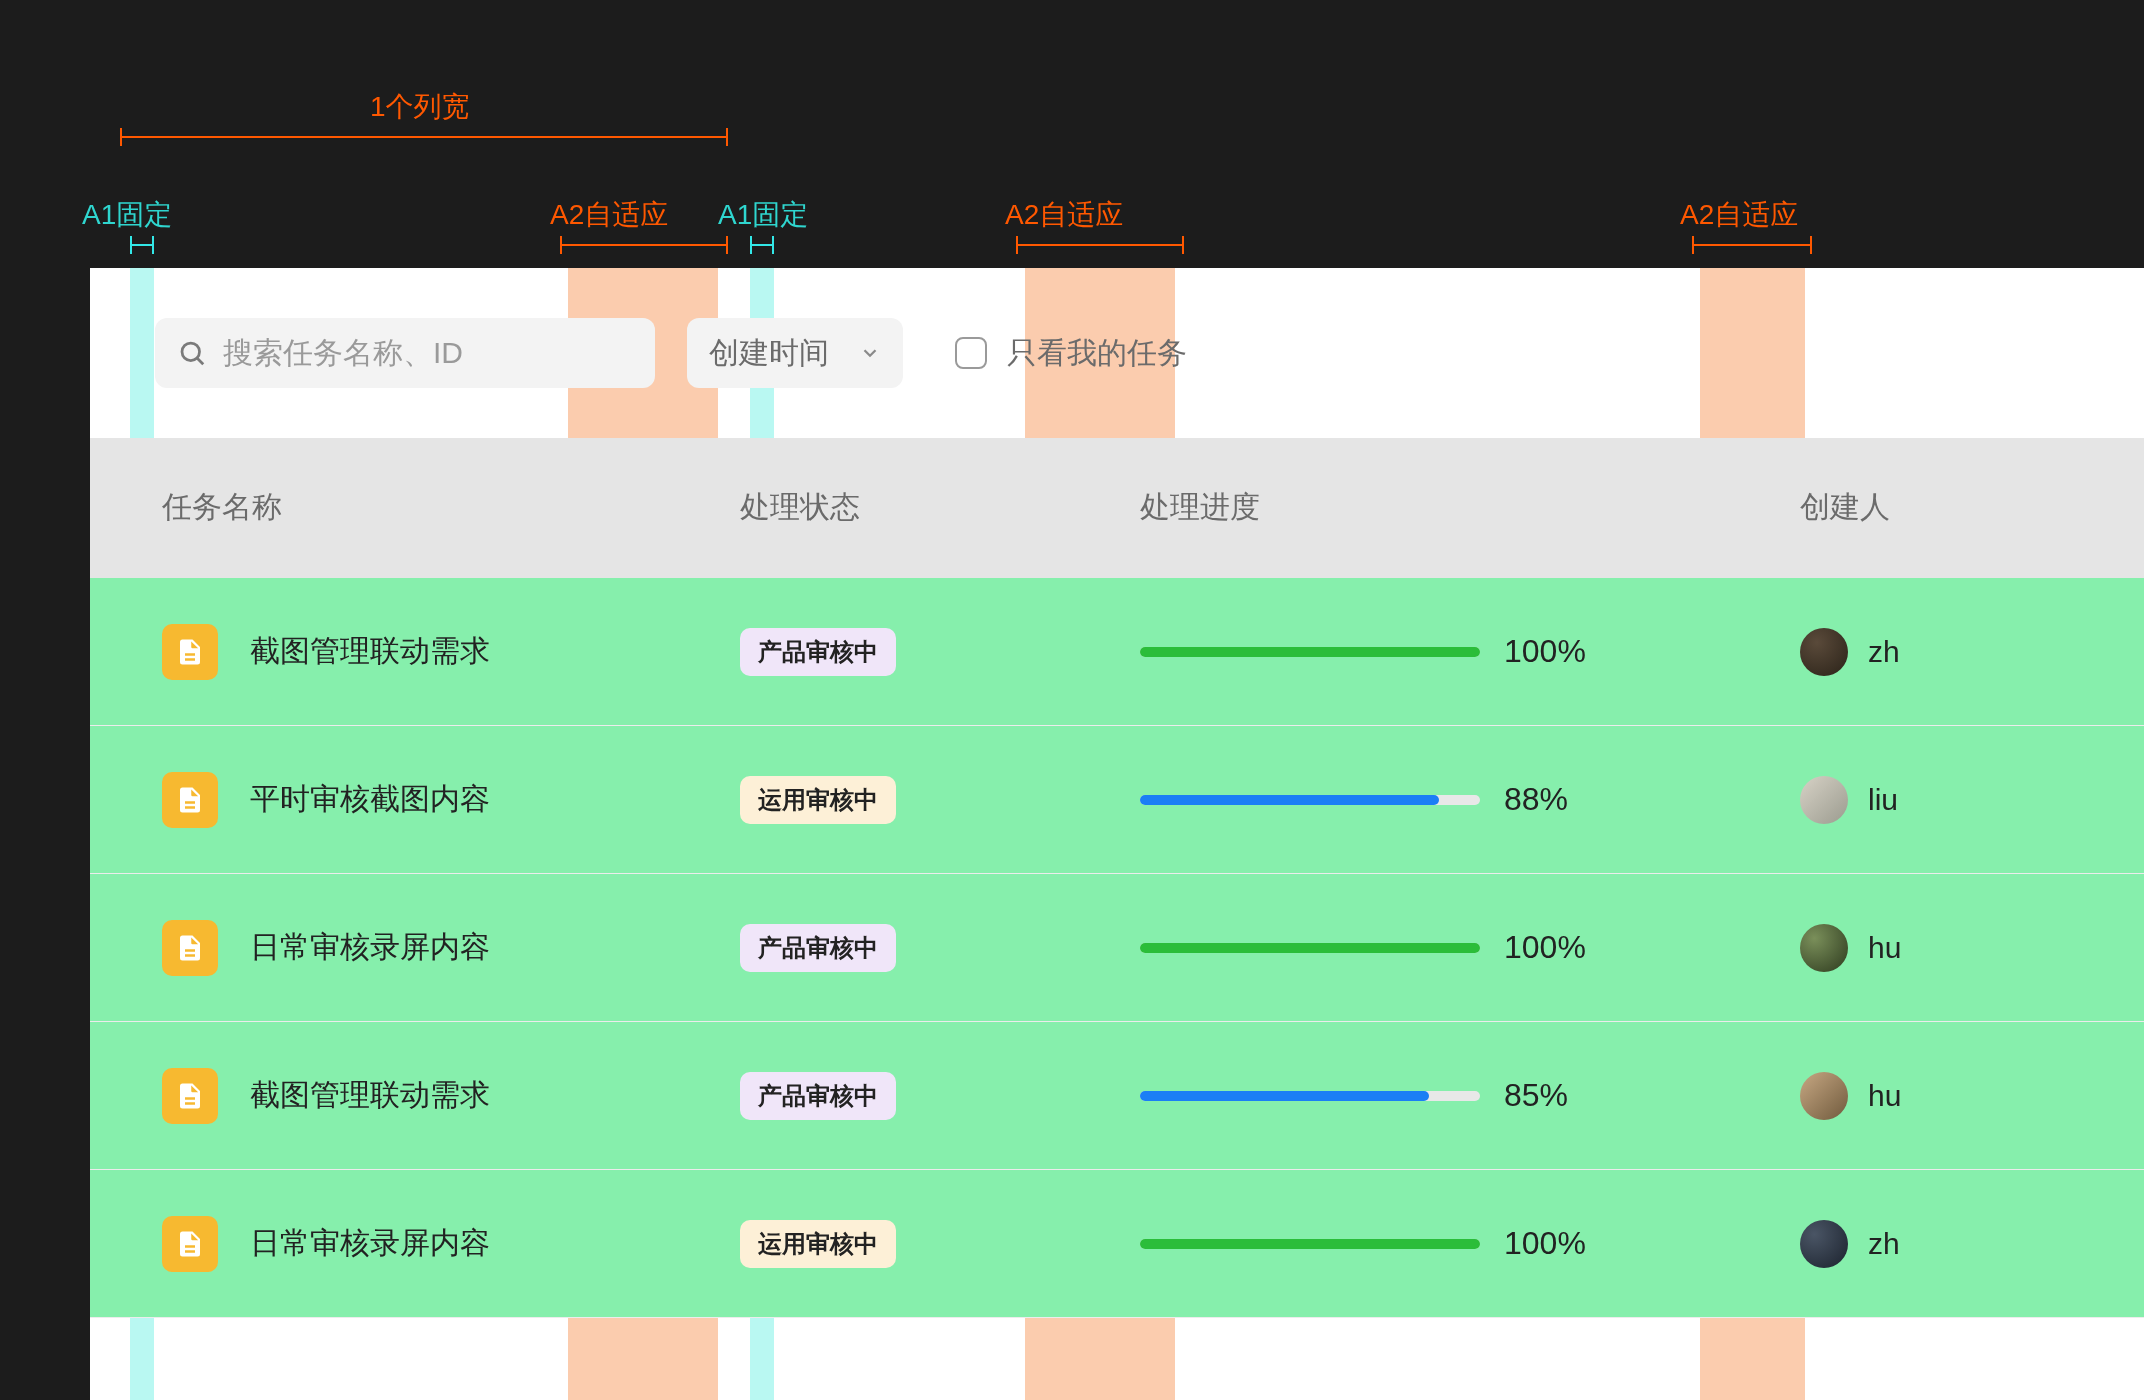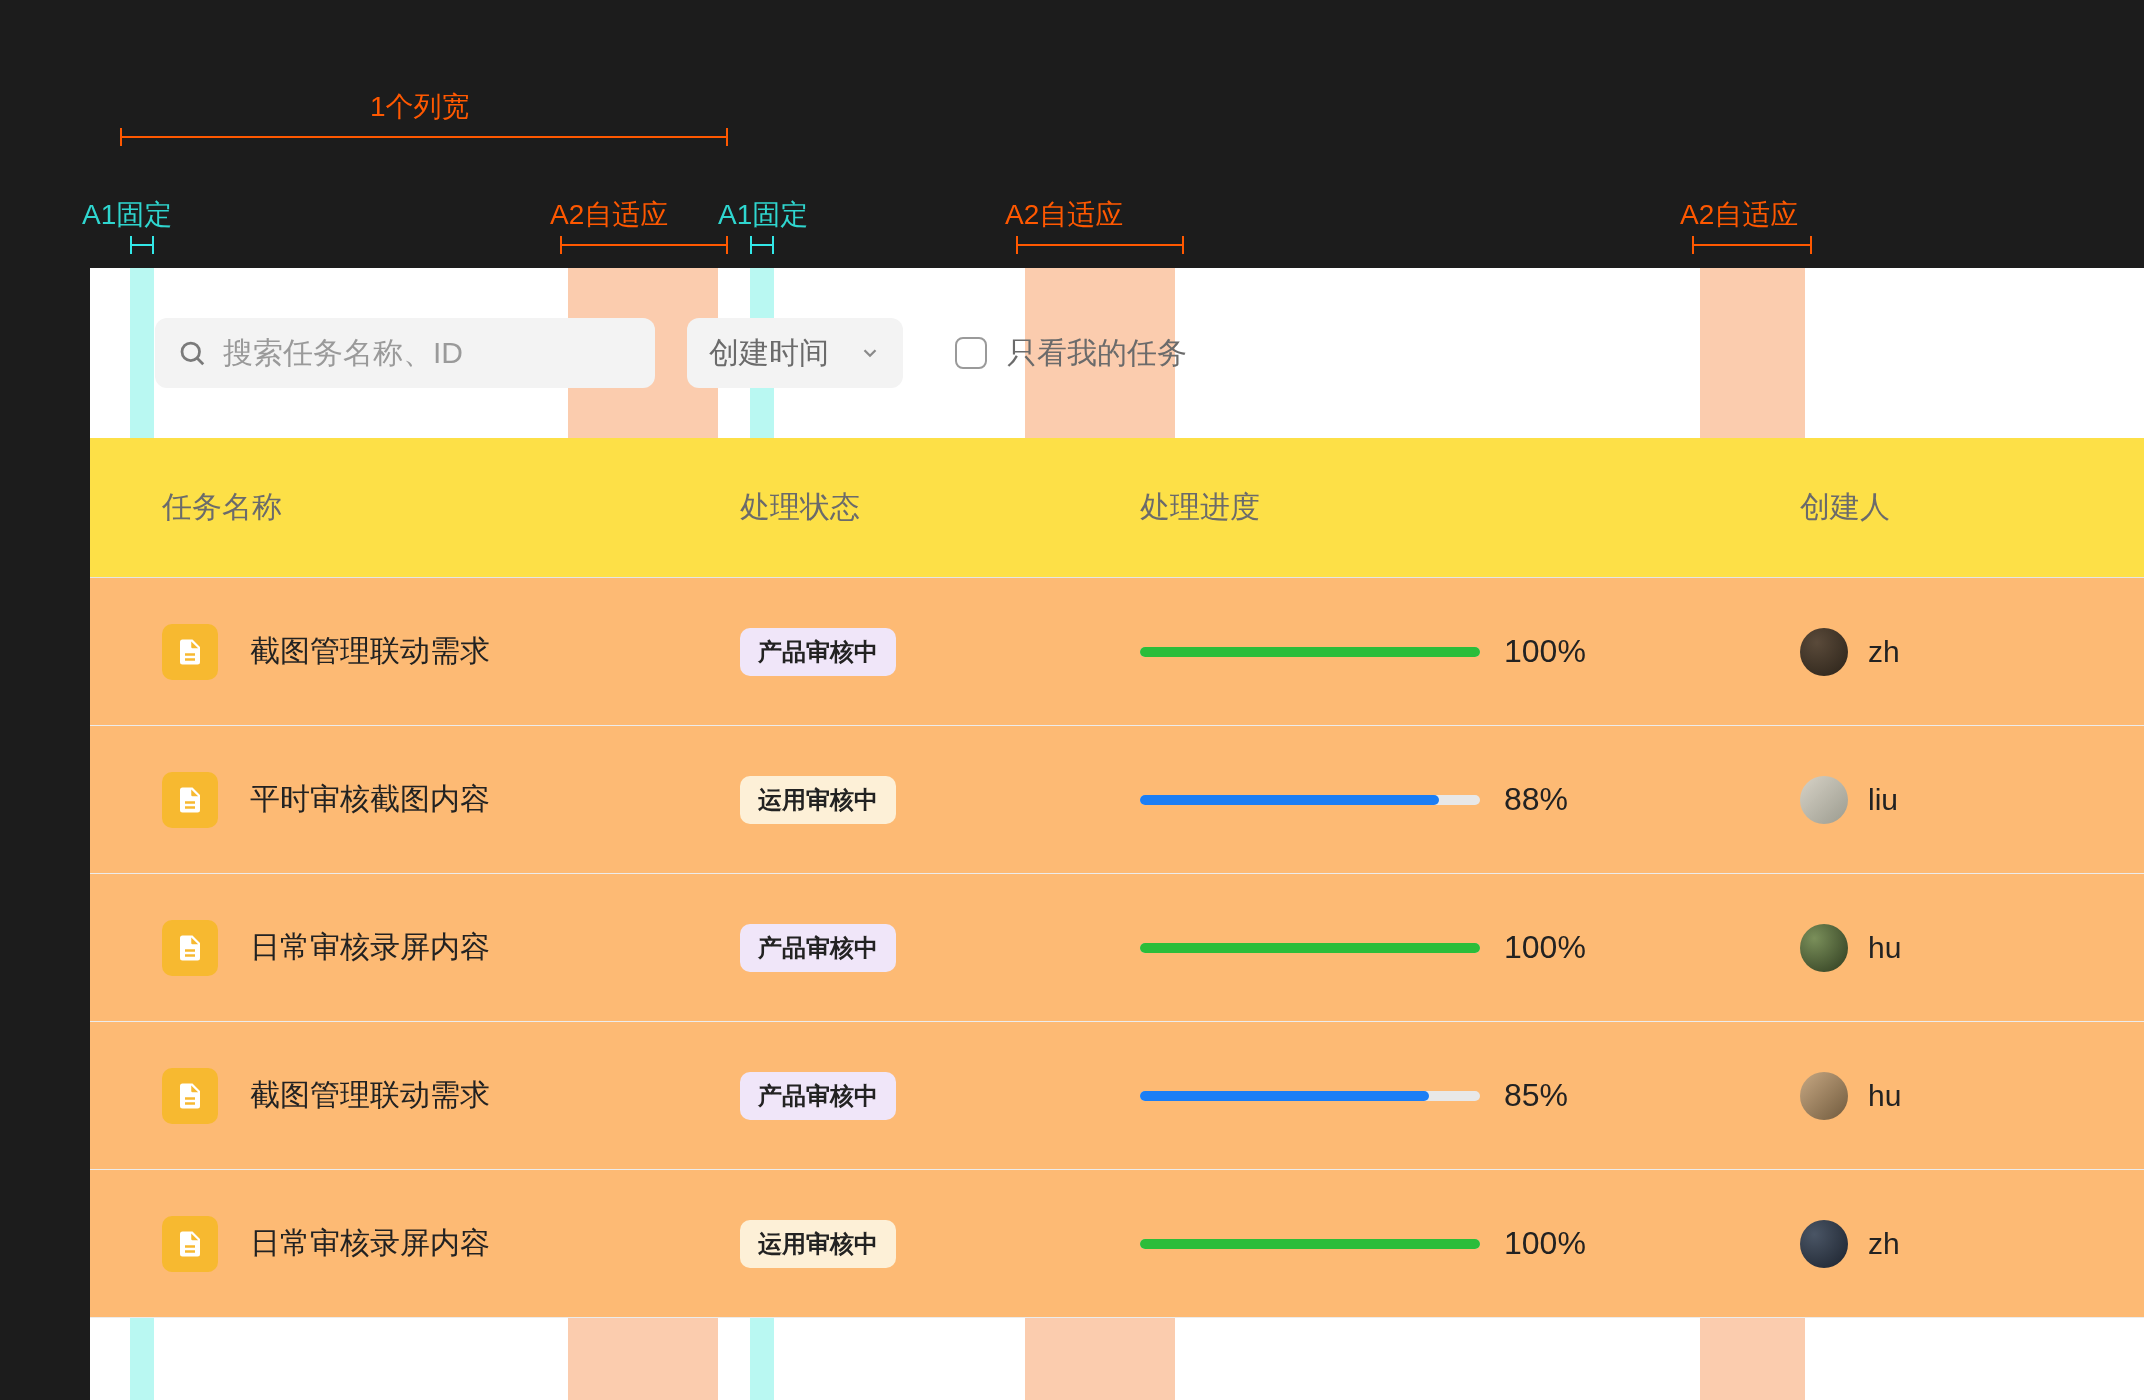--- a/index.html
+++ b/index.html
@@ -135,37 +135,37 @@
   .table {
     position: absolute;
     left: 0; right: 0;
   }
   .thead, .trow {
     display: grid;
     grid-template-columns: 630px 400px 660px 1fr;
     align-items: center;
   }
   .thead {
-    background: #fde047;
+    background: #e5e5e5;
     height: 140px;
     border-bottom: 1px solid #e5e5e5;
   }
   .th {
     font-size: 30px;
     color: #6b6b6b;
     padding-left: 72px;
   }
   .th.col-status   { padding-left: 20px; }
   .th.col-progress { padding-left: 20px; }
   .th.col-creator  { padding-left: 20px; }
 
   .trow {
     height: 148px;
     border-bottom: 1px solid #ececec;
-    background: #fdba74;
+    background: #86efac;
   }
   .cell { padding-left: 72px; display: flex; align-items: center; gap: 32px; }
   .cell.col-status   { padding-left: 20px; }
   .cell.col-progress { padding-left: 20px; gap: 24px; }
   .cell.col-creator  { padding-left: 20px; gap: 20px; }
 
   .doc-icon {
     width: 56px; height: 56px;
     background: #f7b930;
     border-radius: 10px;

